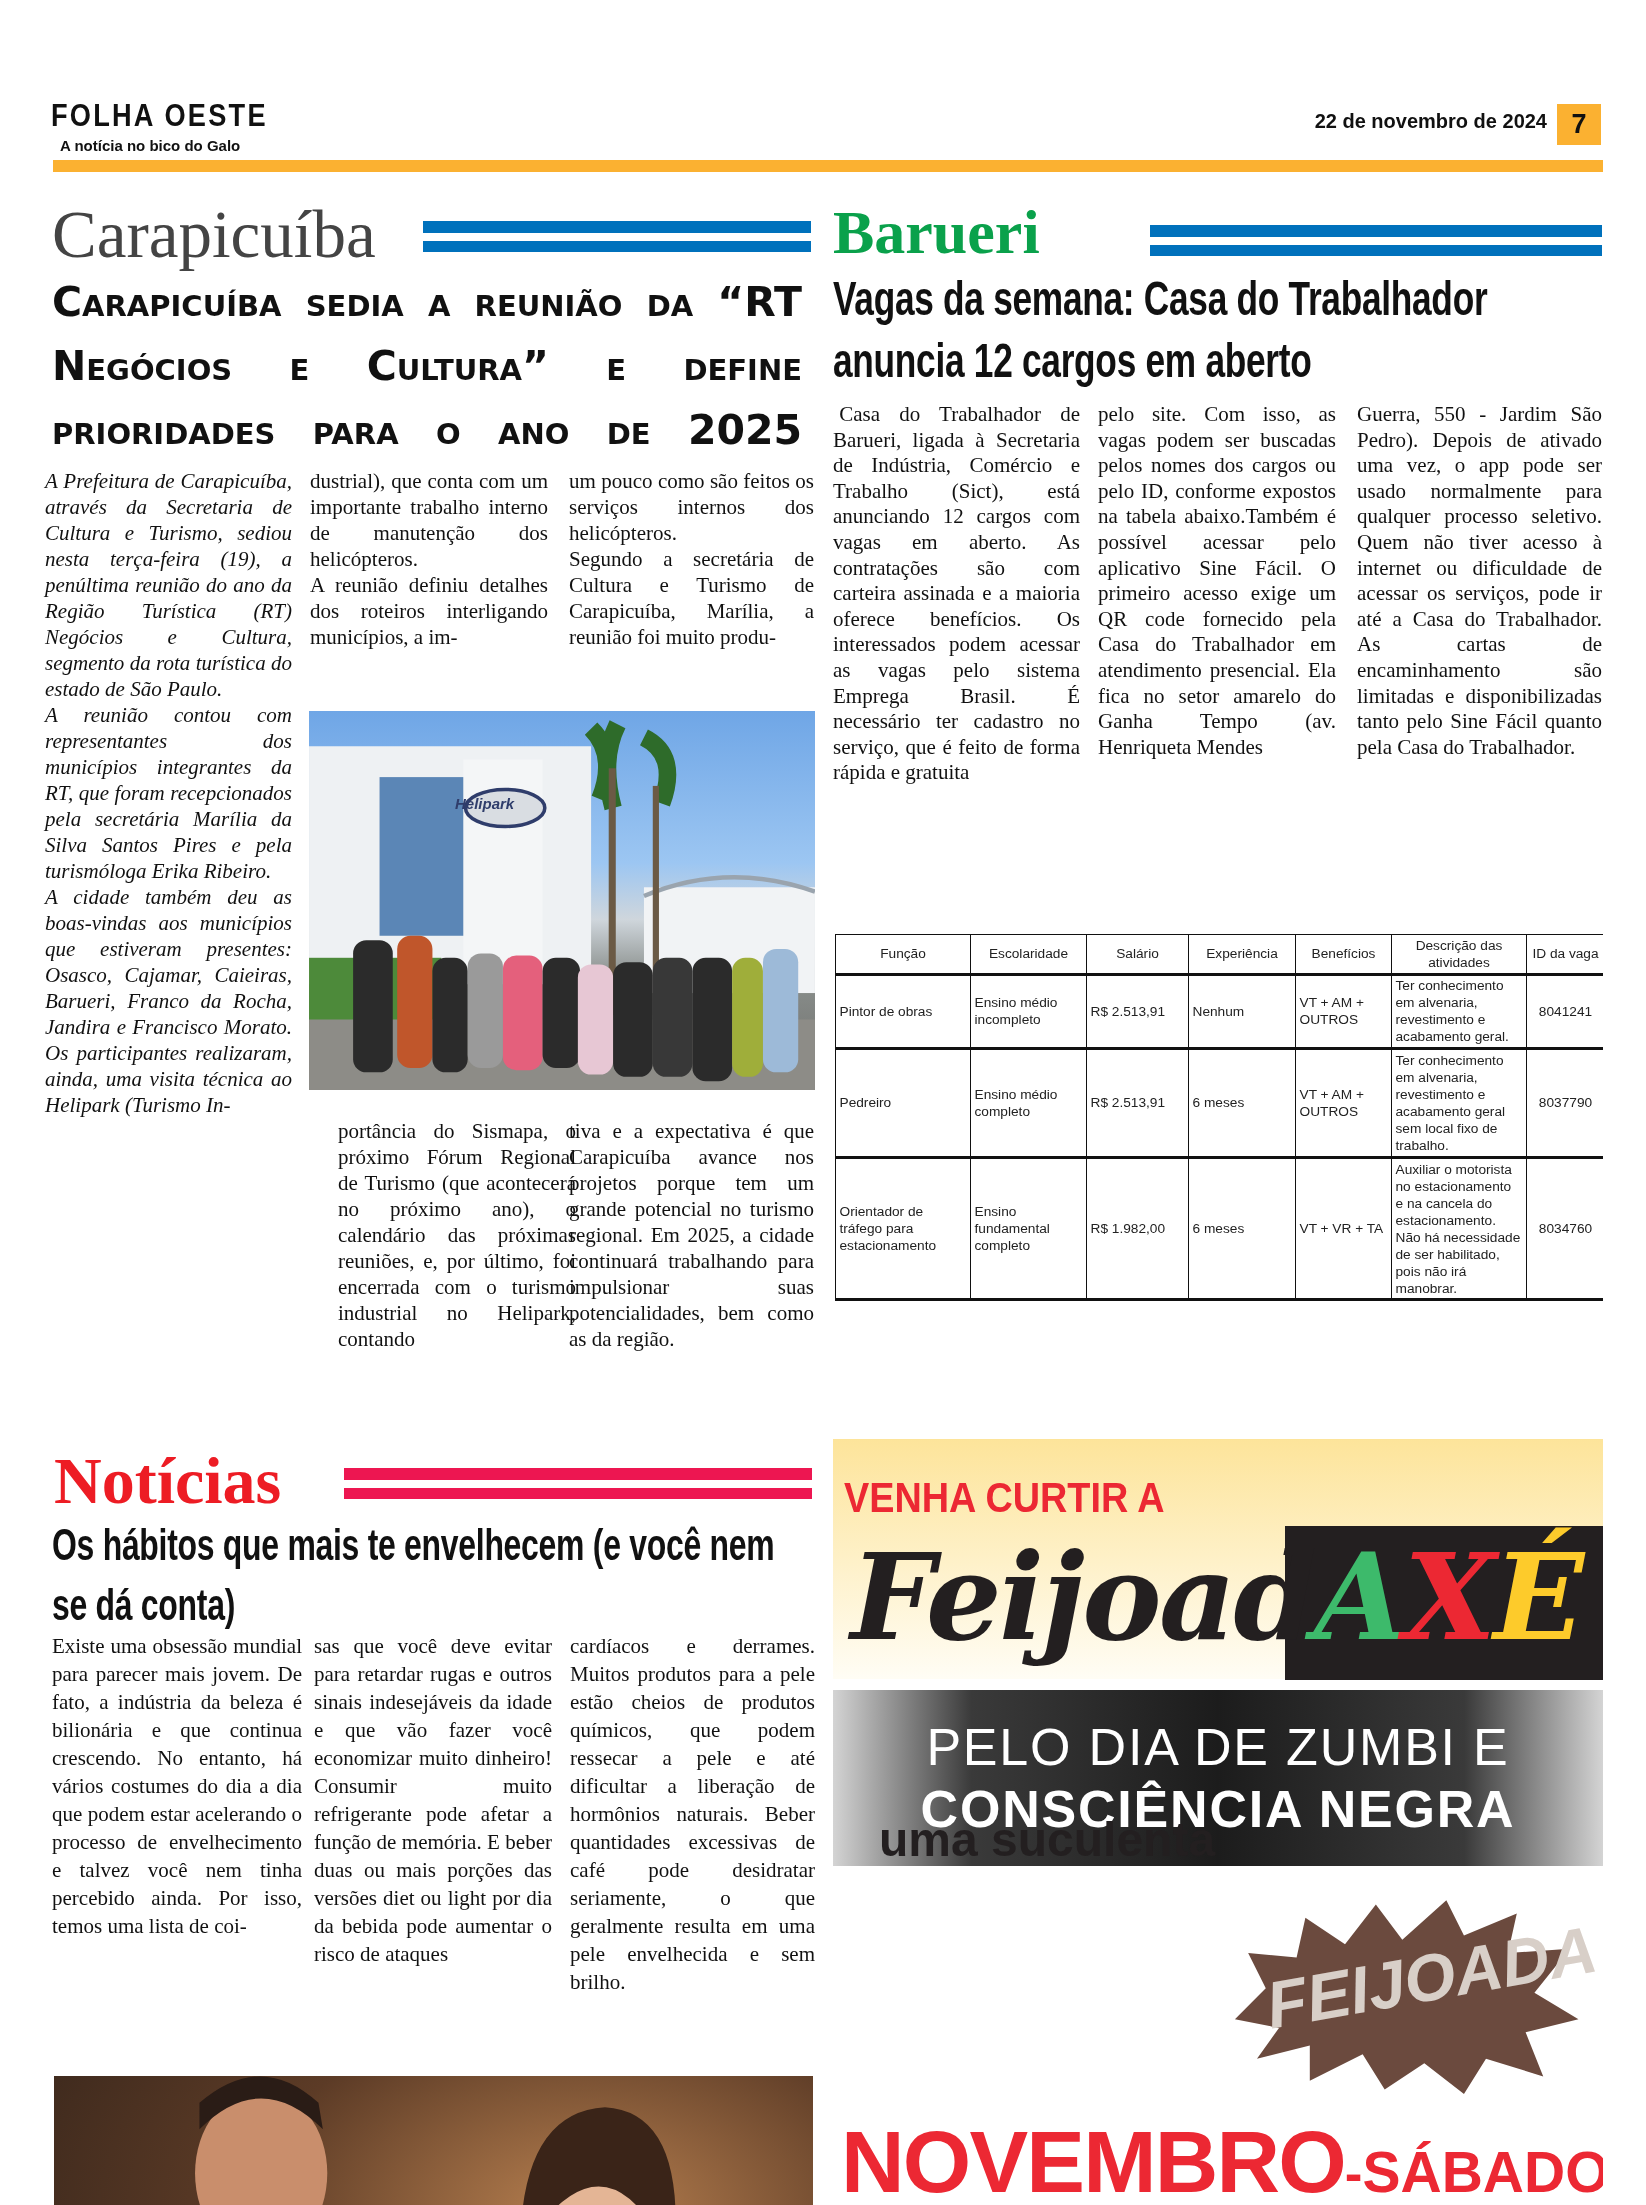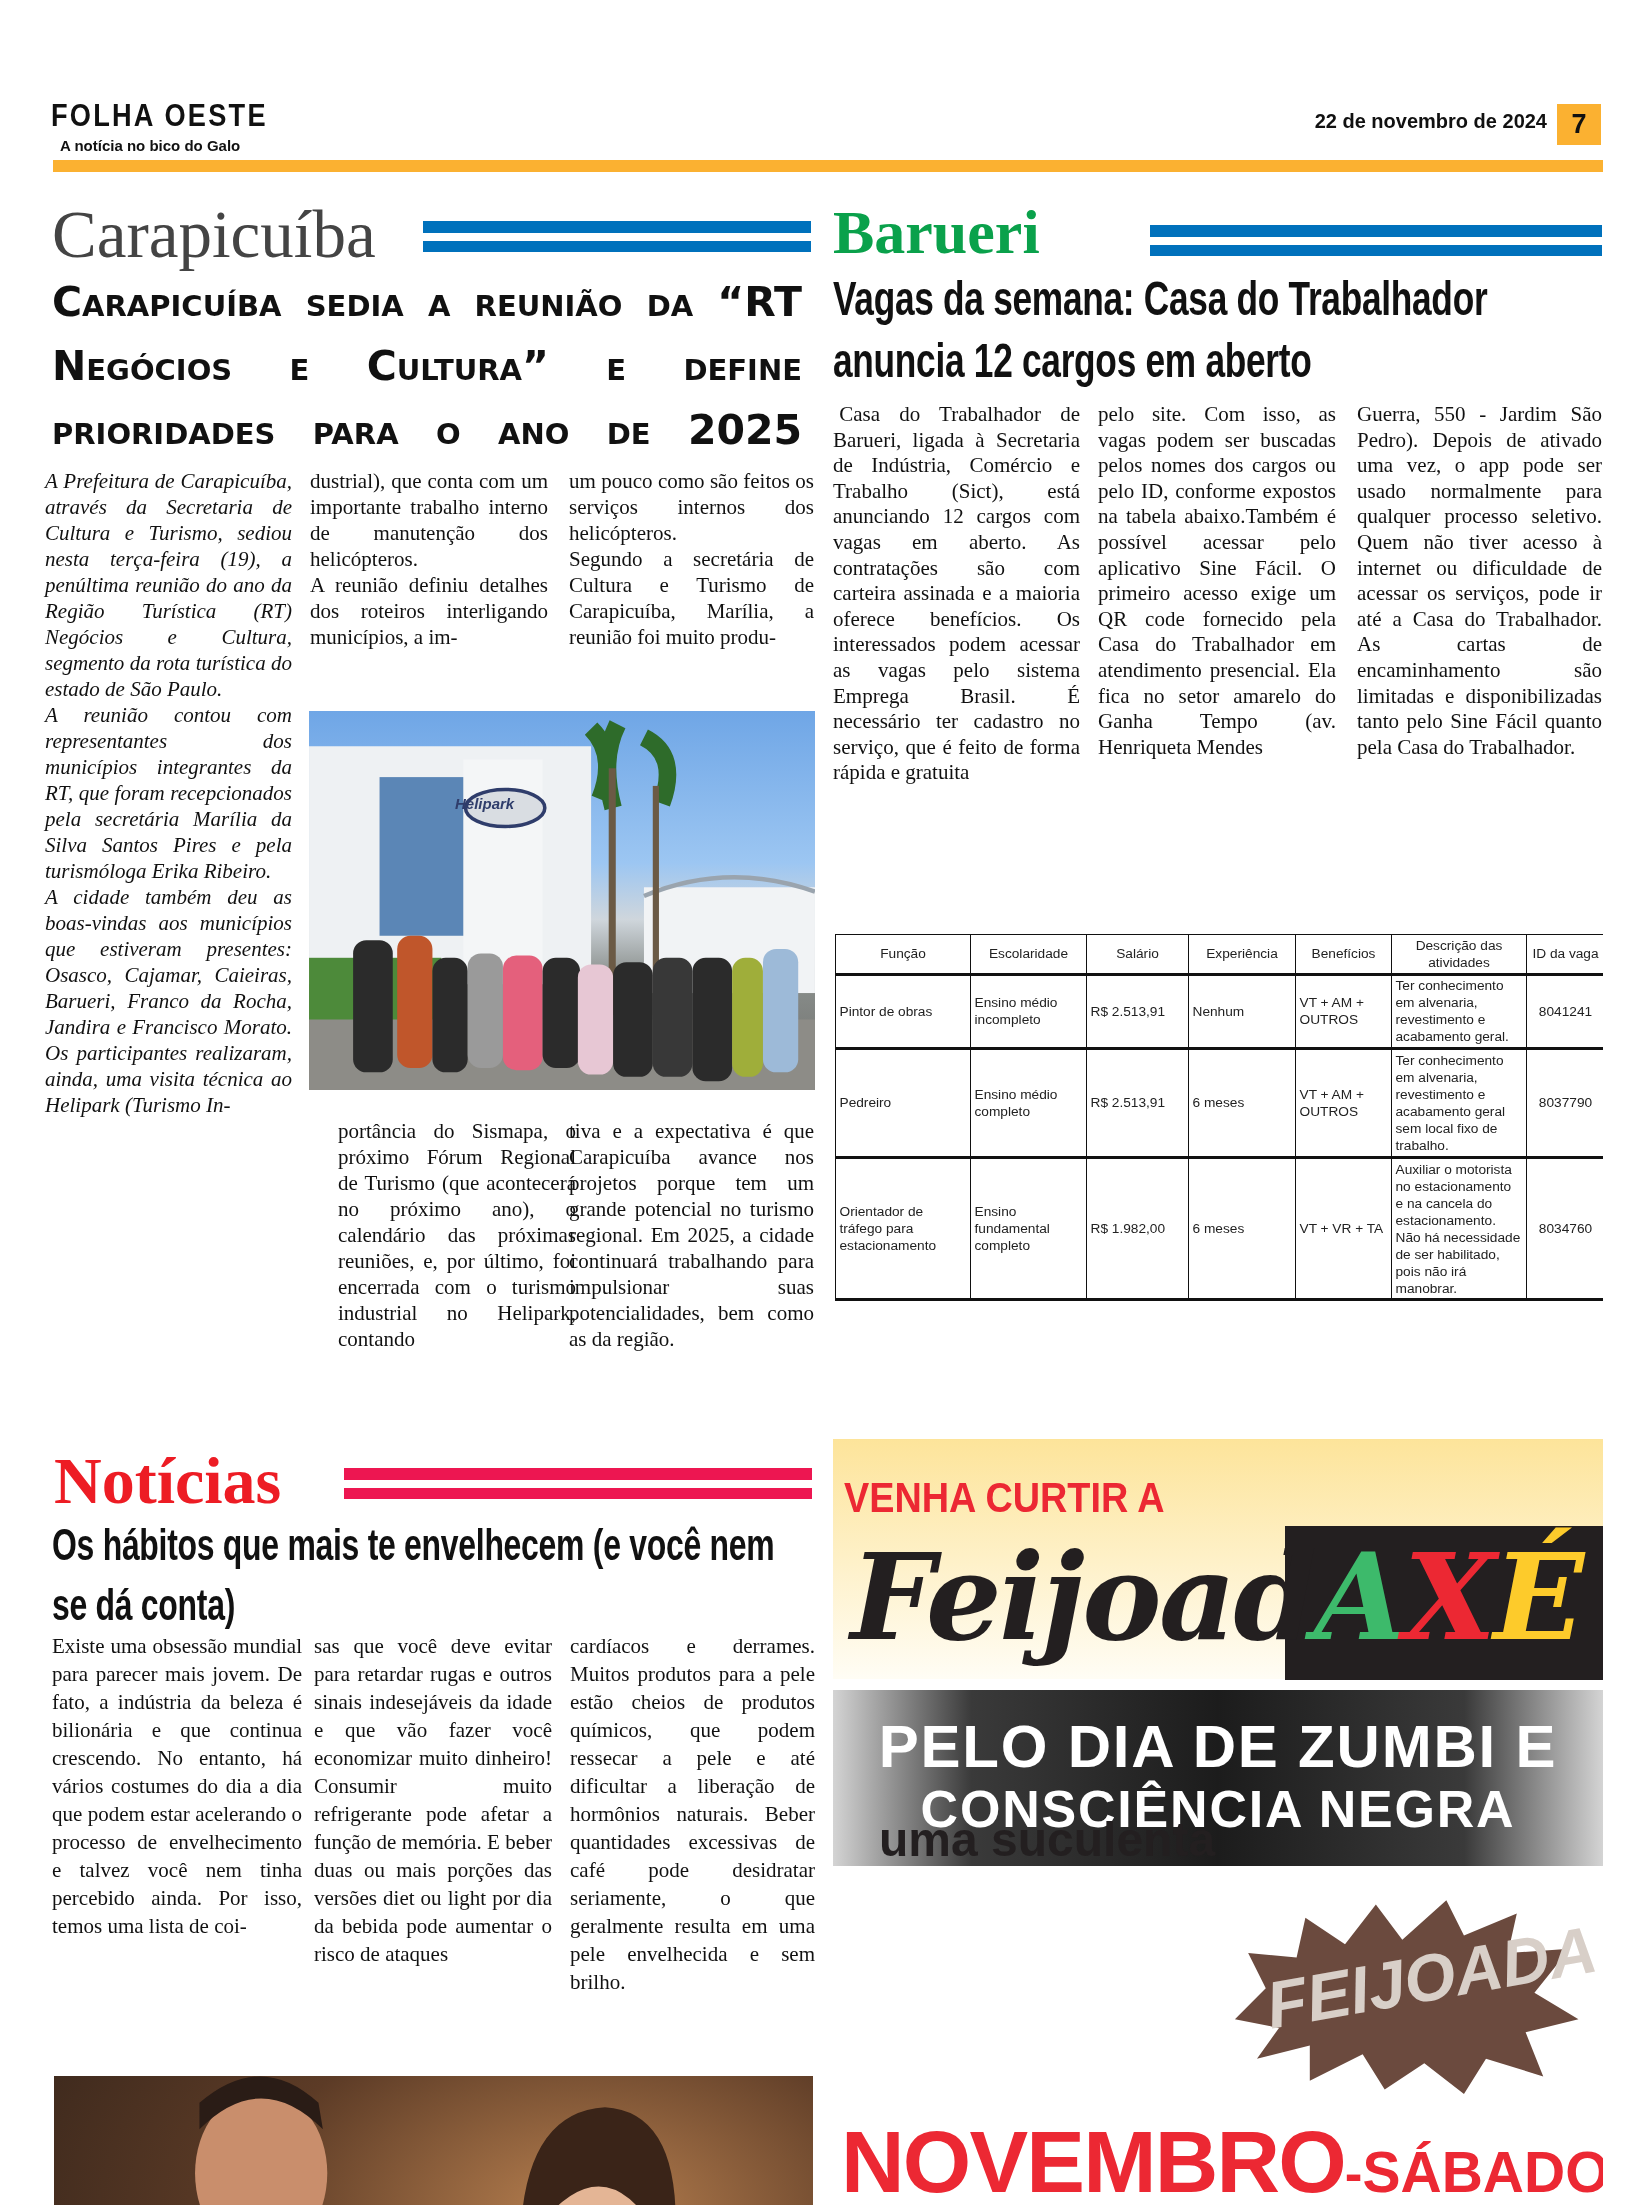--- a/index.html
+++ b/index.html
@@ -216,21 +216,21 @@
 
 <section class="abs ad">
   <div class="abs" style="left:0; top:0; width:770px; height:240px; background:linear-gradient(#fde49a, #fffdf5);"></div>
   <div class="abs" style="left:452px; top:87px; width:318px; height:154px; background:#231f20;"></div>
   <div class="abs" style="left:11px; top:35px; font-family:'Liberation Sans',sans-serif; font-weight:700; font-size:42px; color:#ec2833; transform:scaleX(0.9); transform-origin:left;">VENHA CURTIR A</div>
   <div class="abs" style="left:17.6px; top:99px; font-family:'DejaVu Serif',serif; font-weight:700; font-style:italic; font-size:119px; line-height:1; color:#231f20; letter-spacing:-2.6px;">
     <span>Feijoad</span><span style="color:#3dba6b;">A</span><span style="color:#ec2833;">X</span><span style="color:#fdcb2b;">É</span>
   </div>
 
   <div class="abs" style="left:0; top:251px; width:770px; height:176px; background:linear-gradient(90deg,#d4d4d4 0%,#3a3a3a 18%,#1c1c1c 50%,#3a3a3a 82%,#d4d4d4 100%); display:flex; flex-direction:column; align-items:center; justify-content:center;">
-    <div style="font-family:'Liberation Sans',sans-serif; font-weight:700; font-size:60px; line-height:62px; color:#fff; letter-spacing:1.8px;">PELO DIA DE ZUMBI E</div>
+    <div style="font-family:'Liberation Sans',sans-serif; font-weight:400; font-size:52px; line-height:62px; color:#fff; letter-spacing:1.8px;">PELO DIA DE ZUMBI E</div>
     <div style="font-family:'Liberation Sans',sans-serif; font-weight:700; font-size:52px; line-height:62px; color:#fff; letter-spacing:1.8px;">CONSCIÊNCIA NEGRA</div>
   </div>
 
   <div class="abs" style="left:46px; top:375px; font-family:'Liberation Sans',sans-serif; font-weight:700; font-size:48px; line-height:51px; color:#231f20;">
     <div>uma suculenta</div>
   </div>
 
   <svg class="abs" style="left:384px; top:448px;" width="375" height="207" viewBox="0 0 850 470">
     <path d="M40 300 L110 230 L70 150 L180 160 L200 70 L290 130 L360 40 L420 120 L520 30 L560 110 L680 60 L660 150 L800 140 L720 240 L820 300 L700 330 L740 430 L610 390 L560 470 L470 400 L380 460 L330 380 L210 440 L210 360 L90 390 L140 320 Z" fill="#6b4a3e"></path>
   </svg>

